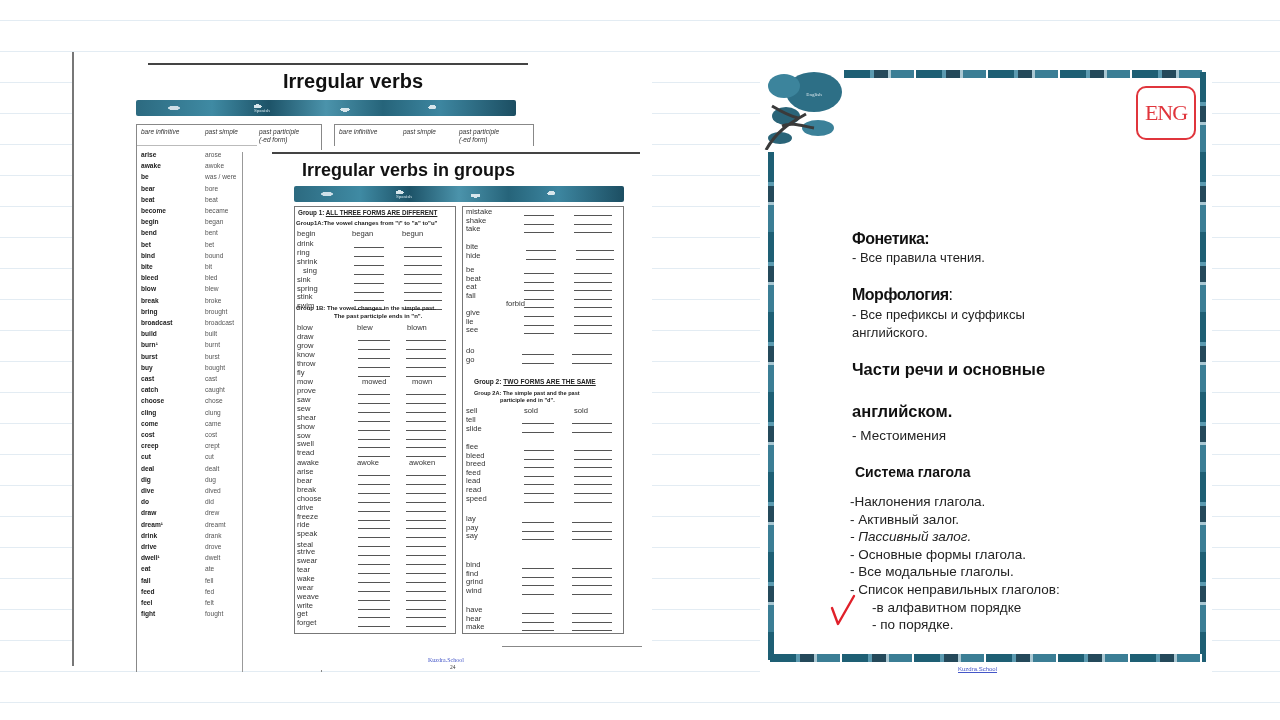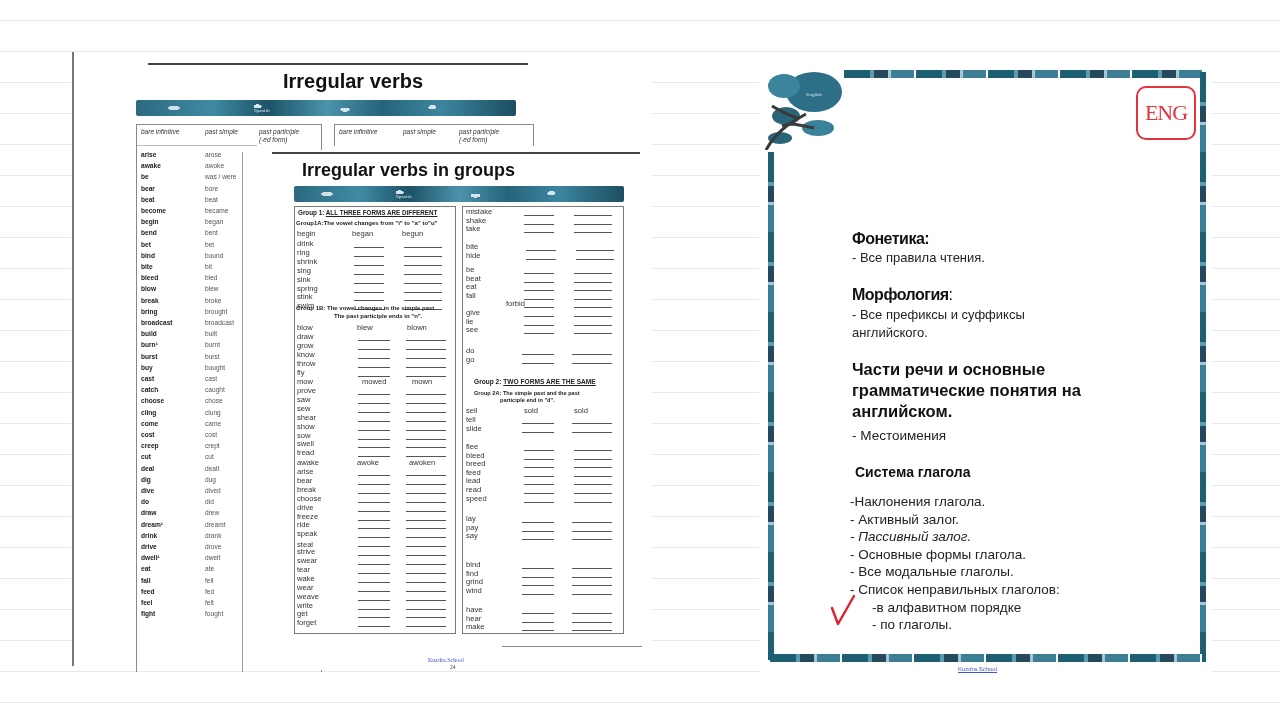--- a/index.html
+++ b/index.html
@@ -291,21 +291,21 @@
       <div class="g-word" style="left: 140px; top: 79px;">begun</div>
       <div class="g-word" style="left: 35px; top: 89px;">drink</div>
       <div class="blank" style="left: 92px; top: 97px; width: 30px;"></div>
       <div class="blank" style="left: 142px; top: 97px; width: 38px;"></div>
       <div class="g-word" style="left: 35px; top: 97.9px;">ring</div>
       <div class="blank" style="left: 92px; top: 105.9px; width: 30px;"></div>
       <div class="blank" style="left: 142px; top: 105.9px; width: 38px;"></div>
       <div class="g-word" style="left: 35px; top: 106.8px;">shrink</div>
       <div class="blank" style="left: 92px; top: 114.8px; width: 30px;"></div>
       <div class="blank" style="left: 142px; top: 114.8px; width: 38px;"></div>
-      <div class="g-word" style="left: 35px; top: 115.7px;">sing</div>
+      <div class="g-word" style="left: 41px; top: 115.7px;">sing</div>
       <div class="blank" style="left: 92px; top: 123.7px; width: 30px;"></div>
       <div class="blank" style="left: 142px; top: 123.7px; width: 38px;"></div>
       <div class="g-word" style="left: 35px; top: 124.6px;">sink</div>
       <div class="blank" style="left: 92px; top: 132.6px; width: 30px;"></div>
       <div class="blank" style="left: 142px; top: 132.6px; width: 38px;"></div>
       <div class="g-word" style="left: 35px; top: 133.5px;">spring</div>
       <div class="blank" style="left: 92px; top: 141.5px; width: 30px;"></div>
       <div class="blank" style="left: 142px; top: 141.5px; width: 38px;"></div>
       <div class="g-word" style="left: 35px; top: 142.4px;">stink</div>
       <div class="blank" style="left: 92px; top: 150.4px; width: 30px;"></div>
@@ -559,34 +559,33 @@
   <div class="eng-badge">ENG</div>
 
   <div class="p-h" style="left:92px;top:164px;font-size:16px;letter-spacing:-0.5px;">Фонетика:</div>
   <div class="p-t" style="left:92px;top:184px;font-size:13px;">- Все правила чтения.</div>
 
   <div class="p-h" style="left:92px;top:220px;font-size:16px;letter-spacing:-0.5px;"><span>Морфология</span><span style="font-weight:normal">:</span></div>
   <div class="p-t" style="left:92px;top:241px;font-size:13px;">- Все префиксы и суффиксы</div>
   <div class="p-t" style="left:92px;top:259px;font-size:13px;">английского.</div>
 
   <div class="p-h" style="left:92px;top:294px;font-size:16.5px;">Части речи и основные</div>
-  <div class="p-h" style="left:92px;top:315px;font-size:16.5px;">грамматические понятия на</div>
   <div class="p-h" style="left:92px;top:336px;font-size:16.5px;">английском.</div>
   <div class="p-t" style="left:92px;top:362px;font-size:13.5px;">- Местоимения</div>
 
   <div class="p-h" style="left:95px;top:398px;font-size:14px;">Система глагола</div>
   <div id="verb-items">
       <div class="p-t" style="left: 90px; top: 428px; font-size: 13.5px;">-Наклонения глагола.</div>
       <div class="p-t" style="left: 90px; top: 445.6px; font-size: 13.5px;">- Активный залог.</div>
       <div class="p-t" style="left: 90px; top: 463.2px; font-size: 13.5px; font-style: italic;">- Пассивный залог.</div>
       <div class="p-t" style="left: 90px; top: 480.8px; font-size: 13.5px;">- Основные формы глагола.</div>
       <div class="p-t" style="left: 90px; top: 498.4px; font-size: 13.5px;">- Все модальные глаголы.</div>
       <div class="p-t" style="left: 90px; top: 516px; font-size: 13.5px;">- Список неправильных глаголов:</div>
       <div class="p-t" style="left: 112px; top: 533.6px; font-size: 13.5px;">-в алфавитном порядке</div>
-      <div class="p-t" style="left: 112px; top: 551.2px; font-size: 13.5px;">- по глаголы.</div>
+      <div class="p-t" style="left: 112px; top: 551.2px; font-size: 13.5px;">- по порядке.</div>
     </div>
 
   <svg class="check" viewBox="0 0 26 32">
     <path d="M2 14 L8 30 L24 2" stroke="#e0202a" stroke-width="2.4" fill="none" stroke-linecap="round" stroke-linejoin="round"></path>
   </svg>
 
   <div class="foot-brand" style="left:198px;top:600px;font-family:'Liberation Sans',sans-serif;font-size:6px;text-decoration:underline;">Kuzdra.School</div>
 </div>
 
 </body></html>

